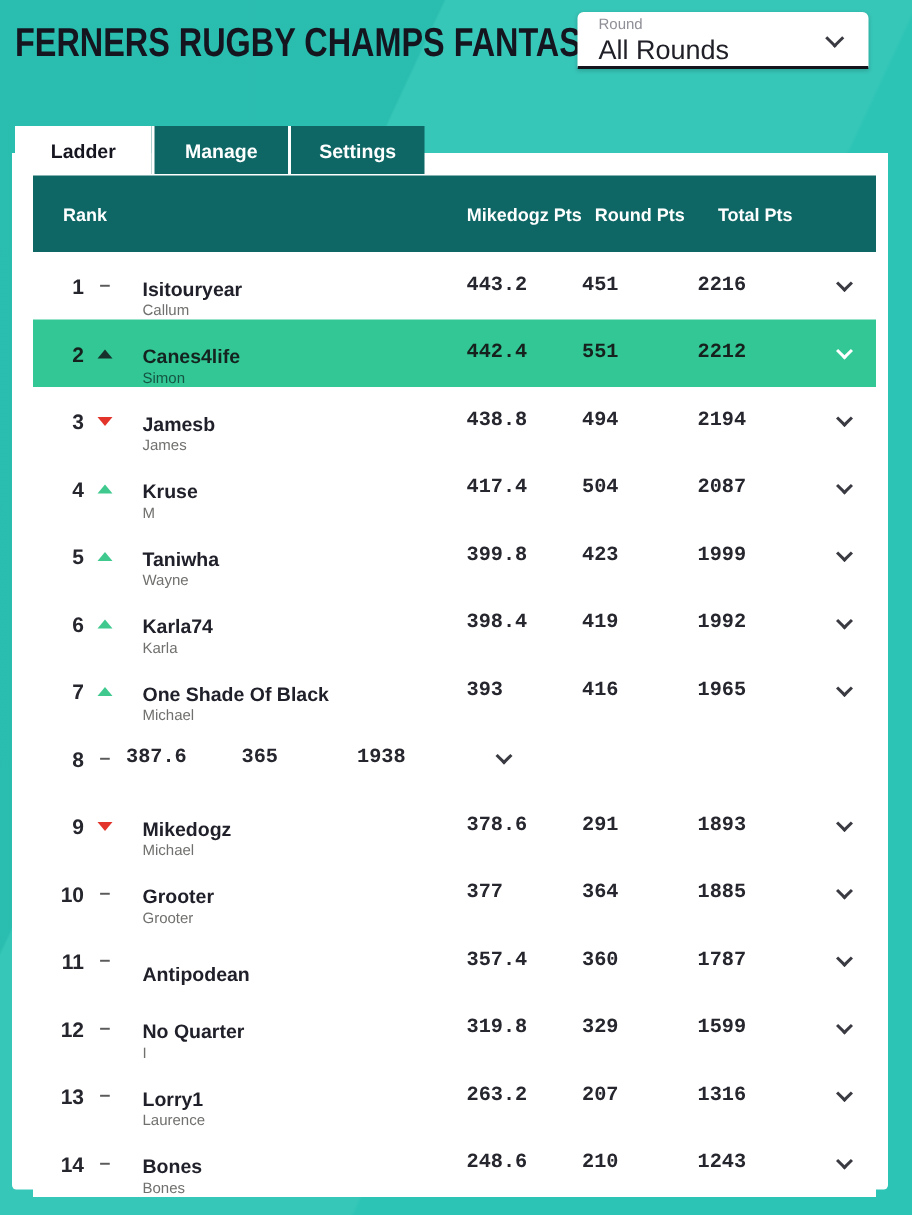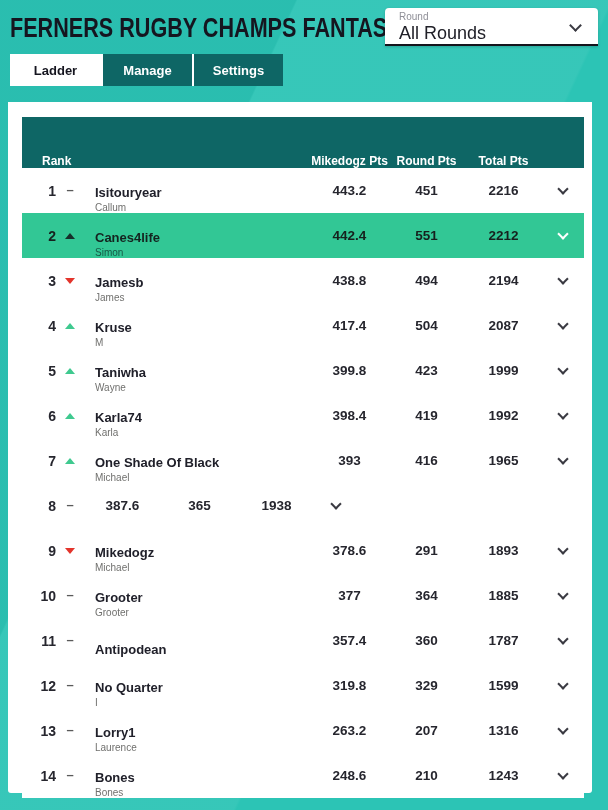--- a/index.html
+++ b/index.html
@@ -12,74 +12,74 @@
   }
   
   .page-title {
     position:absolute; left:10px; top:13px;
     font-size:27px; font-weight:700; color:#15151f;
     white-space:nowrap; letter-spacing:0;
     transform:scaleX(0.8); transform-origin:left center;
     z-index:1;
   }
   .round-select {
-    position:absolute; left:385px; top:8px; width:213px; height:38px;
+    position:absolute; left:385px; top:8px; width:194px; height:38px;
     background:#ffffff; border-radius:4px 4px 0 0;
     border-bottom:2px solid #14141c;
     box-shadow:0 1px 3px rgba(0,0,0,0.18);
     z-index:2; cursor:pointer;
   }
   .round-select .rs-label {
     position:absolute; left:14px; top:3px;
     font-size:10px; color:#8f8f97;
   }
   .round-select .rs-value {
     position:absolute; left:14px; top:15px;
     font-size:18px; color:#202028;
   }
   .chev {
     display:inline-block; width:9px; height:9px;
     border-right:2px solid #3a3a42; border-bottom:2px solid #3a3a42;
     transform:rotate(45deg);
   }
   .round-select .chev { position:absolute; right:18px; top:13px; }
   
-  .tabs { position:absolute; left:10px; top:54px; display:flex; z-index:1; }
+  .tabs { position:absolute; left:10px; top:84px; display:flex; z-index:1; }
   .tab {
     width:91px; height:32px; display:flex; align-items:center; justify-content:center;
     background:#0e6665; color:#ffffff; font-size:13px; font-weight:700;
     cursor:pointer;
   }
   .tab + .tab { border-left:2px solid #ffffff; }
   .tab.active { background:#ffffff; color:#15151f; }
   
   .card {
     position:absolute; left:8px; top:102px; width:584px; height:691px;
     background:#ffffff; border-radius:0 0 3px 3px;
   }
   .table { margin:15px 8px 0 14px; }
   .thead {
-    display:flex; align-items:flex-end; height:51px;
+    display:flex; align-items:center; height:51px;
     background:#0e6665; color:#ffffff;
   }
   .hcell { font-size:12px; font-weight:700; }
   .col-rankspan { width:62px; padding-left:20px; }
   .col-name { flex:1; }
   .col-stat { width:77px; text-align:center; }
   .col-exp  { width:42px; }
   .row { display:flex; align-items:center; height:45px; background:#ffffff; }
   .cell-rank {
     width:34px; text-align:right;
     font-size:14px; font-weight:700; color:#26262e;
   }
   .cell-move { width:28px; display:flex; align-items:center; justify-content:center; }
   .cell-name { flex:1; padding-left:11px; line-height:1.25; }
   .team    { font-size:13px; font-weight:700; color:#20202a;margin-top:19px; }
   .manager { font-size:10px; color:#70706e; margin-top:1px; }
-  .cell-stat { width:77px; text-align:center; font-size:13.5px; font-weight:700; color:#26262e; }
+  .cell-stat { width:77px; font-size:13.5px; font-weight:700; color:#26262e;font-family:Liberation Mono, monospace; }
   .cell-exp {
     width:42px; display:flex; align-items:center; justify-content:center; cursor:pointer;
   }
   .cell-exp .chev { width:8px; height:8px; margin-top:-4px; }
   
   .tri { display:none; width:0; height:0; }
   .tri-up   { border-left:5px solid transparent; border-right:5px solid transparent; border-bottom:6px solid #3fc98f; }
   .tri-down { border-left:5px solid transparent; border-right:5px solid transparent; border-top:6px solid #e3342b; }
   .dash { display:none; font-size:13px; font-weight:700; color:#5a5a5a; margin-top:-2px; }
   .row.mv-up .tri-up { display:block; }

